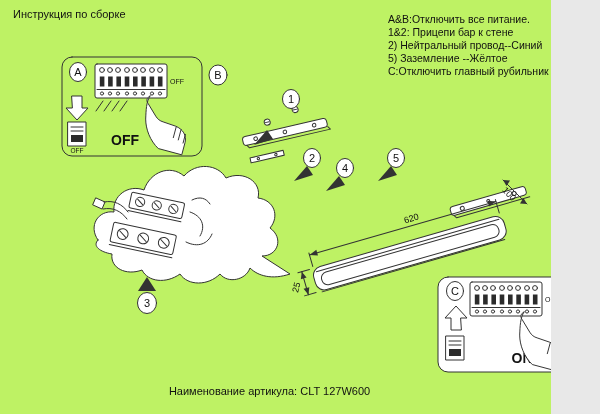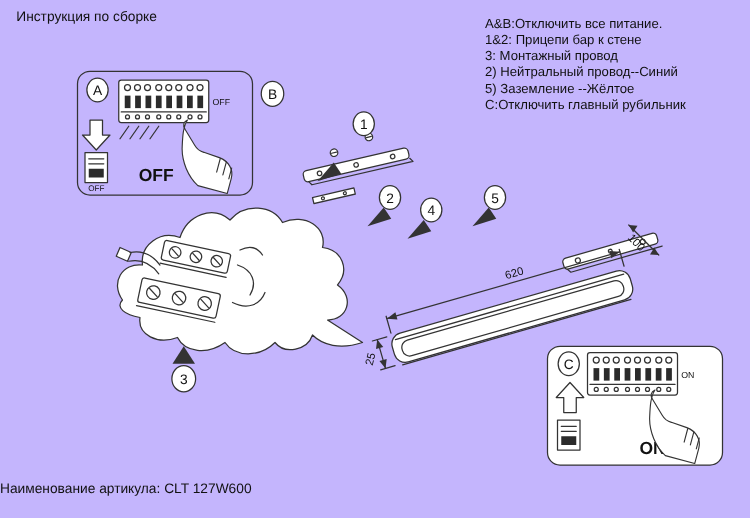--- a/index.html
+++ b/index.html
@@ -1,35 +1,34 @@
 <!DOCTYPE html>
 <html><head>
 <meta charset="utf-8">
 <style>
   html,body{margin:0;padding:0;background:#e8e8e8;}
-  .canvas{position:relative;width:600px;height:414px;background:#c4b5fd;
+  .canvas{position:relative;width:551px;height:414px;background:#bef264;
           font-family:"Liberation Sans",sans-serif;color:#111;overflow:hidden;}
   .title{position:absolute;left:13px;top:8px;font-size:11px;}
   .instructions{position:absolute;left:376px;top:13px;font-size:10.5px;line-height:13px;white-space:nowrap;margin-left:12px;}
-  .footer{position:absolute;left:0;right:12px;top:385px;text-align:left;font-size:11px;}
+  .footer{position:absolute;left:0;right:12px;top:385px;text-align:center;font-size:11px;}
   svg.art{position:absolute;left:0;top:0;}
   svg.art text{font-family:"Liberation Sans",sans-serif;fill:#111;stroke:none;}
   .big-label{font-weight:bold;}
 </style>
 </head>
 <body>
 
 <div class="canvas">
 
   <div class="title">Инструкция по сборке</div>
 
   <div class="instructions">
     <div>A&amp;B:Отключить все питание.</div>
     <div>1&amp;2: Прицепи бар к стене</div>
-    <div>3: Монтажный провод</div>
     <div>2) Нейтральный провод--Синий</div>
     <div>5) Заземление --Жёлтое</div>
     <div>C:Отключить главный рубильник</div>
   </div>
 
   <div class="footer">Наименование артикула: CLT 127W600</div>
 
   <svg class="art" width="600" height="414" viewBox="0 0 600 414">
     <defs>
       <g id="breaker-strip">

